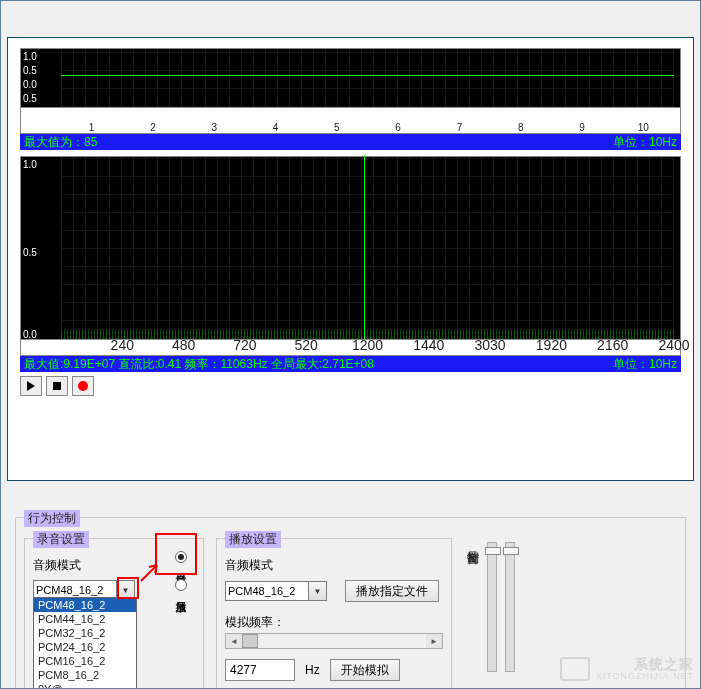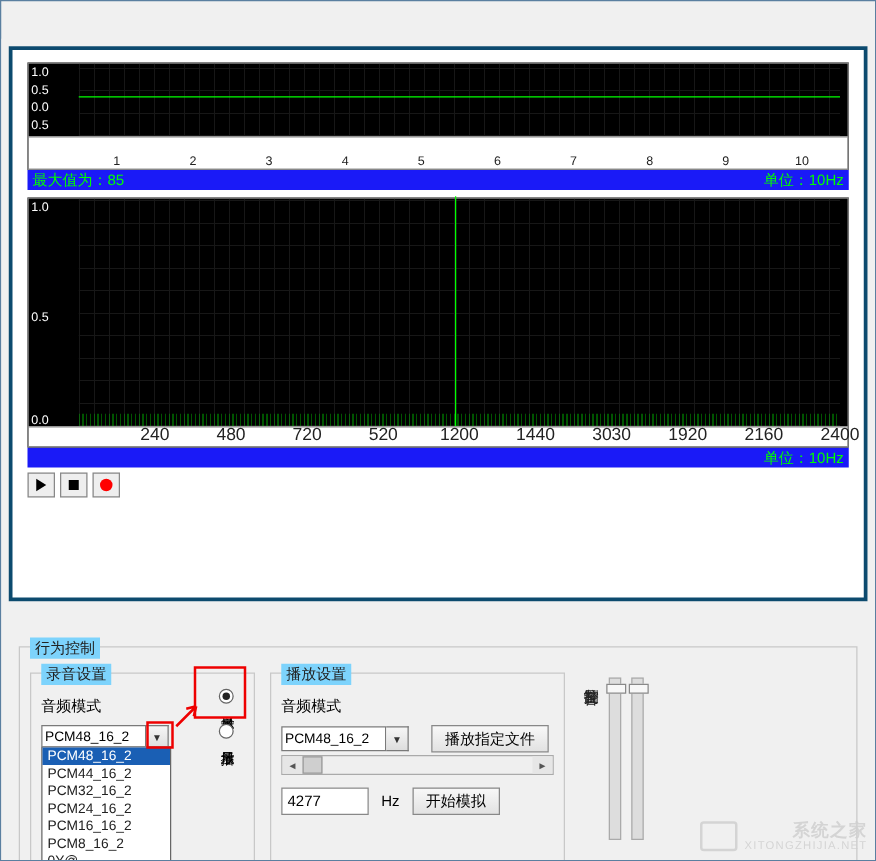--- a/index.html
+++ b/index.html
@@ -7,21 +7,21 @@
 
 .window { width: 701px; height: 689px; border: 1px solid #5a7fa0; background: #f0f0f0; position: relative; overflow: hidden; }
 .titlebar { height: 30px; background: linear-gradient(#fdfdfe, #e6eef7); display: flex; align-items: center; padding: 0 4px; border-bottom: 1px solid #c0c8d0; }
 .titlebar-icon { width: 16px; height: 16px; background: #8b6f3e; border: 1px solid #5a4a2a; margin-right: 6px; }
 .titlebar-title { flex: 1; color: #222; }
 .winbtns { display: flex; gap: 2px; }
 .winbtn { width: 30px; height: 20px; border: 1px solid #8ba8c4; border-radius: 2px; display: flex; align-items: center; justify-content: center; font-size: 10px; background: linear-gradient(#f5f9fc,#d8e4f0); color: #333; }
 .winbtn.close { width: 46px; background: linear-gradient(#e9756b,#c8443c); border-color: #a03028; color: #fff; font-weight: bold; }
 
 .client { position: absolute; top: 30px; left: 0; right: 0; bottom: 0; background: #f0f0f0; padding: 6px; }
-.editor-panel { border: 3px solid #0c4a6e; background: #fff; padding: 10px 12px 8px 12px; height: 444px; position: relative; }
+.editor-panel { border: 1px solid #0c4a6e; background: #fff; padding: 10px 12px 8px 12px; height: 444px; position: relative; }
 
 .plot { position: relative; background: #000; border: 1px solid #888; }
 .plot .yaxis-label { position: absolute; left: 2px; color: #fff; font-size: 10px; }
 .status-strip { height: 16px; background: #1a1af7; color: #00ff00; font-size: 11px; display: flex; align-items: center; padding: 0 4px; font-family: "SimSun", monospace; letter-spacing: 0; }
 .status-strip span { white-space: pre; }
 .status-strip .right { margin-left: auto; }
 .plot1 { height: 86px; }
 .plot1 .white-scale { position:absolute; left:0; right:0; bottom:0; height:26px; background:#fff; border-top:1px solid #888;}
 .plot1 .trace { position:absolute; left:40px; right:6px; height:1px; background:#0f0; }
 .plot1 .xticks { position:absolute; left:40px; right:6px; bottom:14px; height:12px; }
@@ -34,21 +34,21 @@
 .plot2 .noise { position:absolute; left:40px; right:6px; bottom:16px; height:10px; background: repeating-linear-gradient(90deg,#0a0 0 1px, transparent 1px 3px); opacity:.5;}
 
 .transport { display:flex; gap:4px; margin-top:4px;}
 .tbtn { width:22px; height:20px; border:1px solid #888; background:#eee; display:flex; align-items:center; justify-content:center;}
 .tri-play { width:0; height:0; border-left:8px solid #000; border-top:5px solid transparent; border-bottom:5px solid transparent;}
 .sq-stop { width:8px; height:8px; background:#000;}
 .circ-rec { width:10px; height:10px; border-radius:50%; background:#f00;}
 
 .behavior-wrap { position:absolute; top:486px; left:14px; right:14px; bottom:8px; }
 .groupbox { border:1px solid #c8c8c8; position:relative; padding:10px 8px 8px 8px; background:#f0f0f0;}
-.groupbox > legend, .gb-title { position:absolute; top:-8px; left:8px; background:#7dd3fc; padding:0 4px; font-size:12px; color:#222;}
+.groupbox > legend, .gb-title { position:absolute; top:-8px; left:8px; background:#c4b5fd; padding:0 4px; font-size:12px; color:#222;}
 .behavior { height: 190px; }
 .inner-row { display:flex; gap:12px; margin-top:10px; height:160px;}
 
 .rec-settings { width:180px; }
 .play-settings { width:236px; }
 .vol-area { flex:1; display:flex; gap:4px; align-items:flex-start; padding-top:4px;}
 
 .label-v { writing-mode: vertical-rl; font-size:12px; color:#222; }
 .combo { display:flex; }
 .combo input { width:84px; height:20px; border:1px solid #7a7a7a; padding:0 2px; font-size:11px; background:#fff;}
@@ -141,20 +141,21 @@
             <span style="left:50%">1200</span>
             <span style="left:60%">1440</span>
             <span style="left:70%">3030</span>
             <span style="left:80%">1920</span>
             <span style="left:90%">2160</span>
             <span style="left:100%">2400</span>
           </div>
         </div>
       </div>
       <div class="status-strip">
+        <span>最大值:9.19E+07 直流比:0.41 频率：11063Hz 全局最大:2.71E+08</span>
         <span class="right">单位：10Hz</span>
       </div>
 
       <div class="transport">
         <div class="tbtn">
             <div class="tri-play"></div>
           </div>
         <div class="tbtn">
             <div class="sq-stop"></div>
           </div>
@@ -209,20 +210,21 @@
           <div class="groupbox play-settings">
             <span class="gb-title">播放设置</span>
             <div style="margin-top:8px;">音频模式</div>
             <div style="display:flex; gap:18px; align-items:center; margin-top:6px;">
               <div class="combo">
                 <input value="PCM48_16_2" style="">
                 <div class="arrow"></div>
               </div>
               <button class="btn">播放指定文件</button>
             </div>
+            <div style="margin-top:12px;">模拟频率：</div>
             <div class="hscroll" style="margin-top:2px;">
               <div class="harrow l">◄</div>
               <div class="thumb"></div>
               <div class="harrow r">►</div>
             </div>
             <div style="display:flex; gap:10px; align-items:center; margin-top:10px;">
               <input class="textfield" style="width: 70px;" value="4277">
               <span>Hz</span>
               <button class="btn">开始模拟</button>
             </div>

